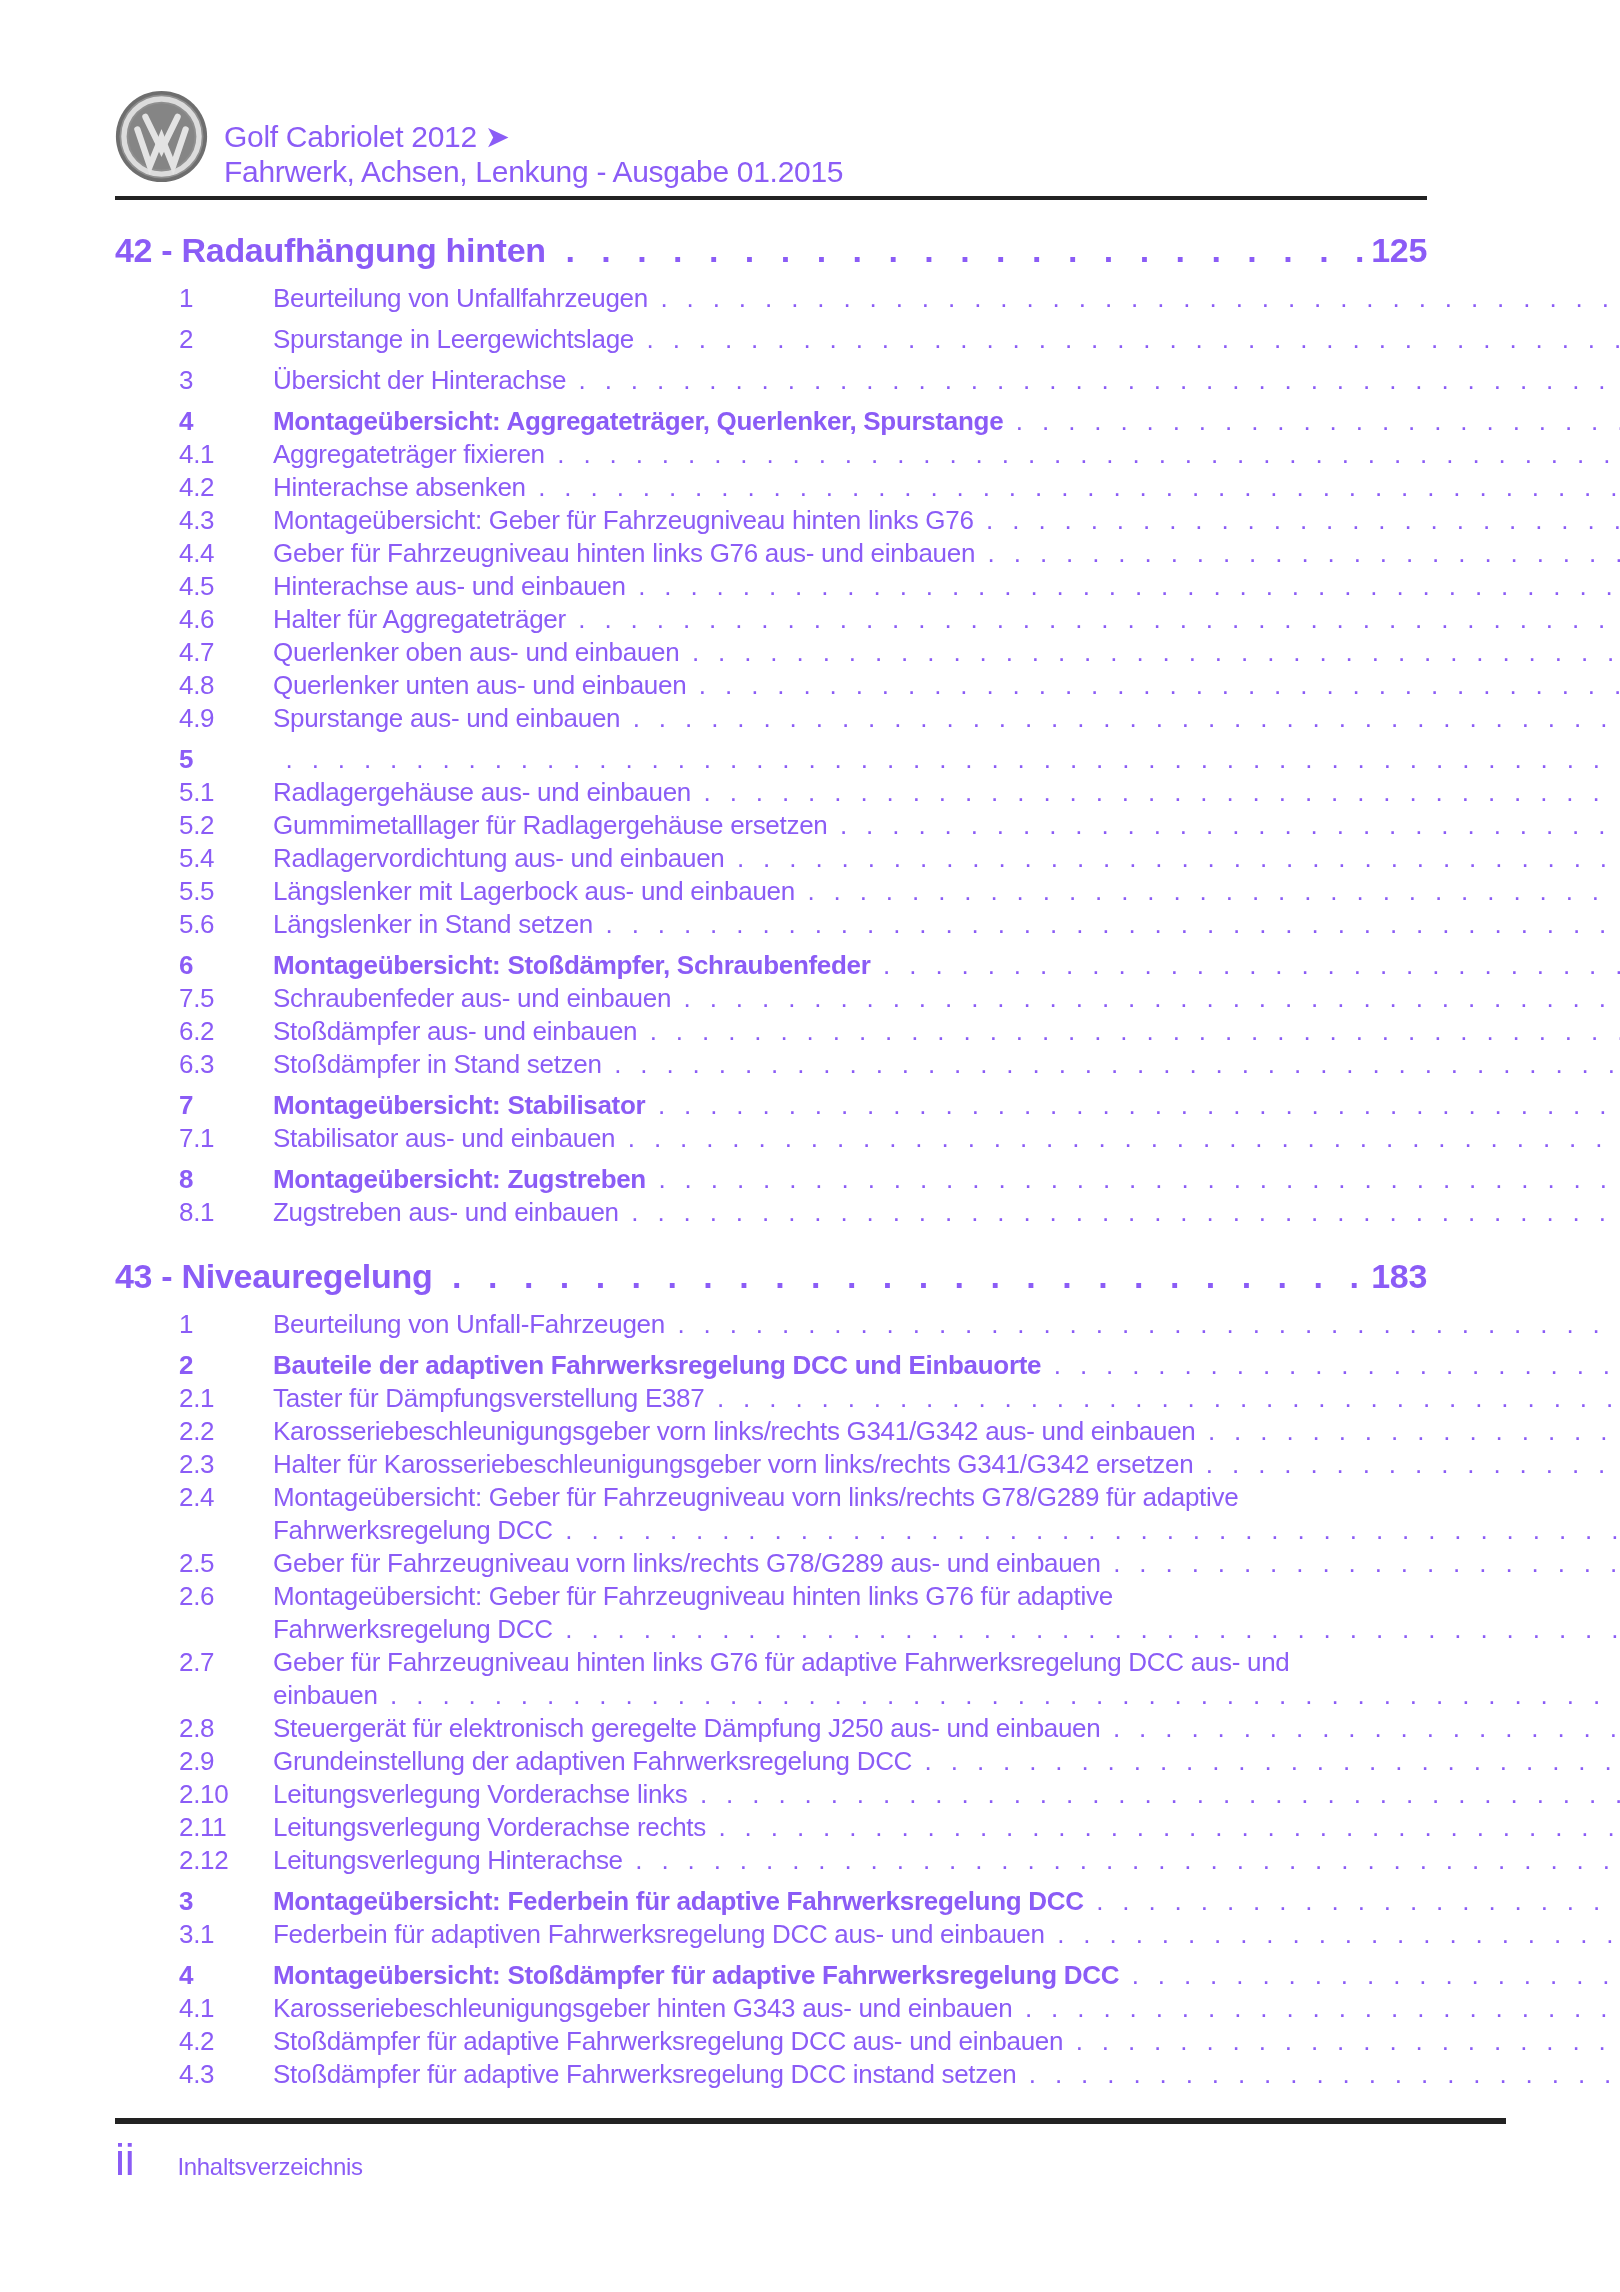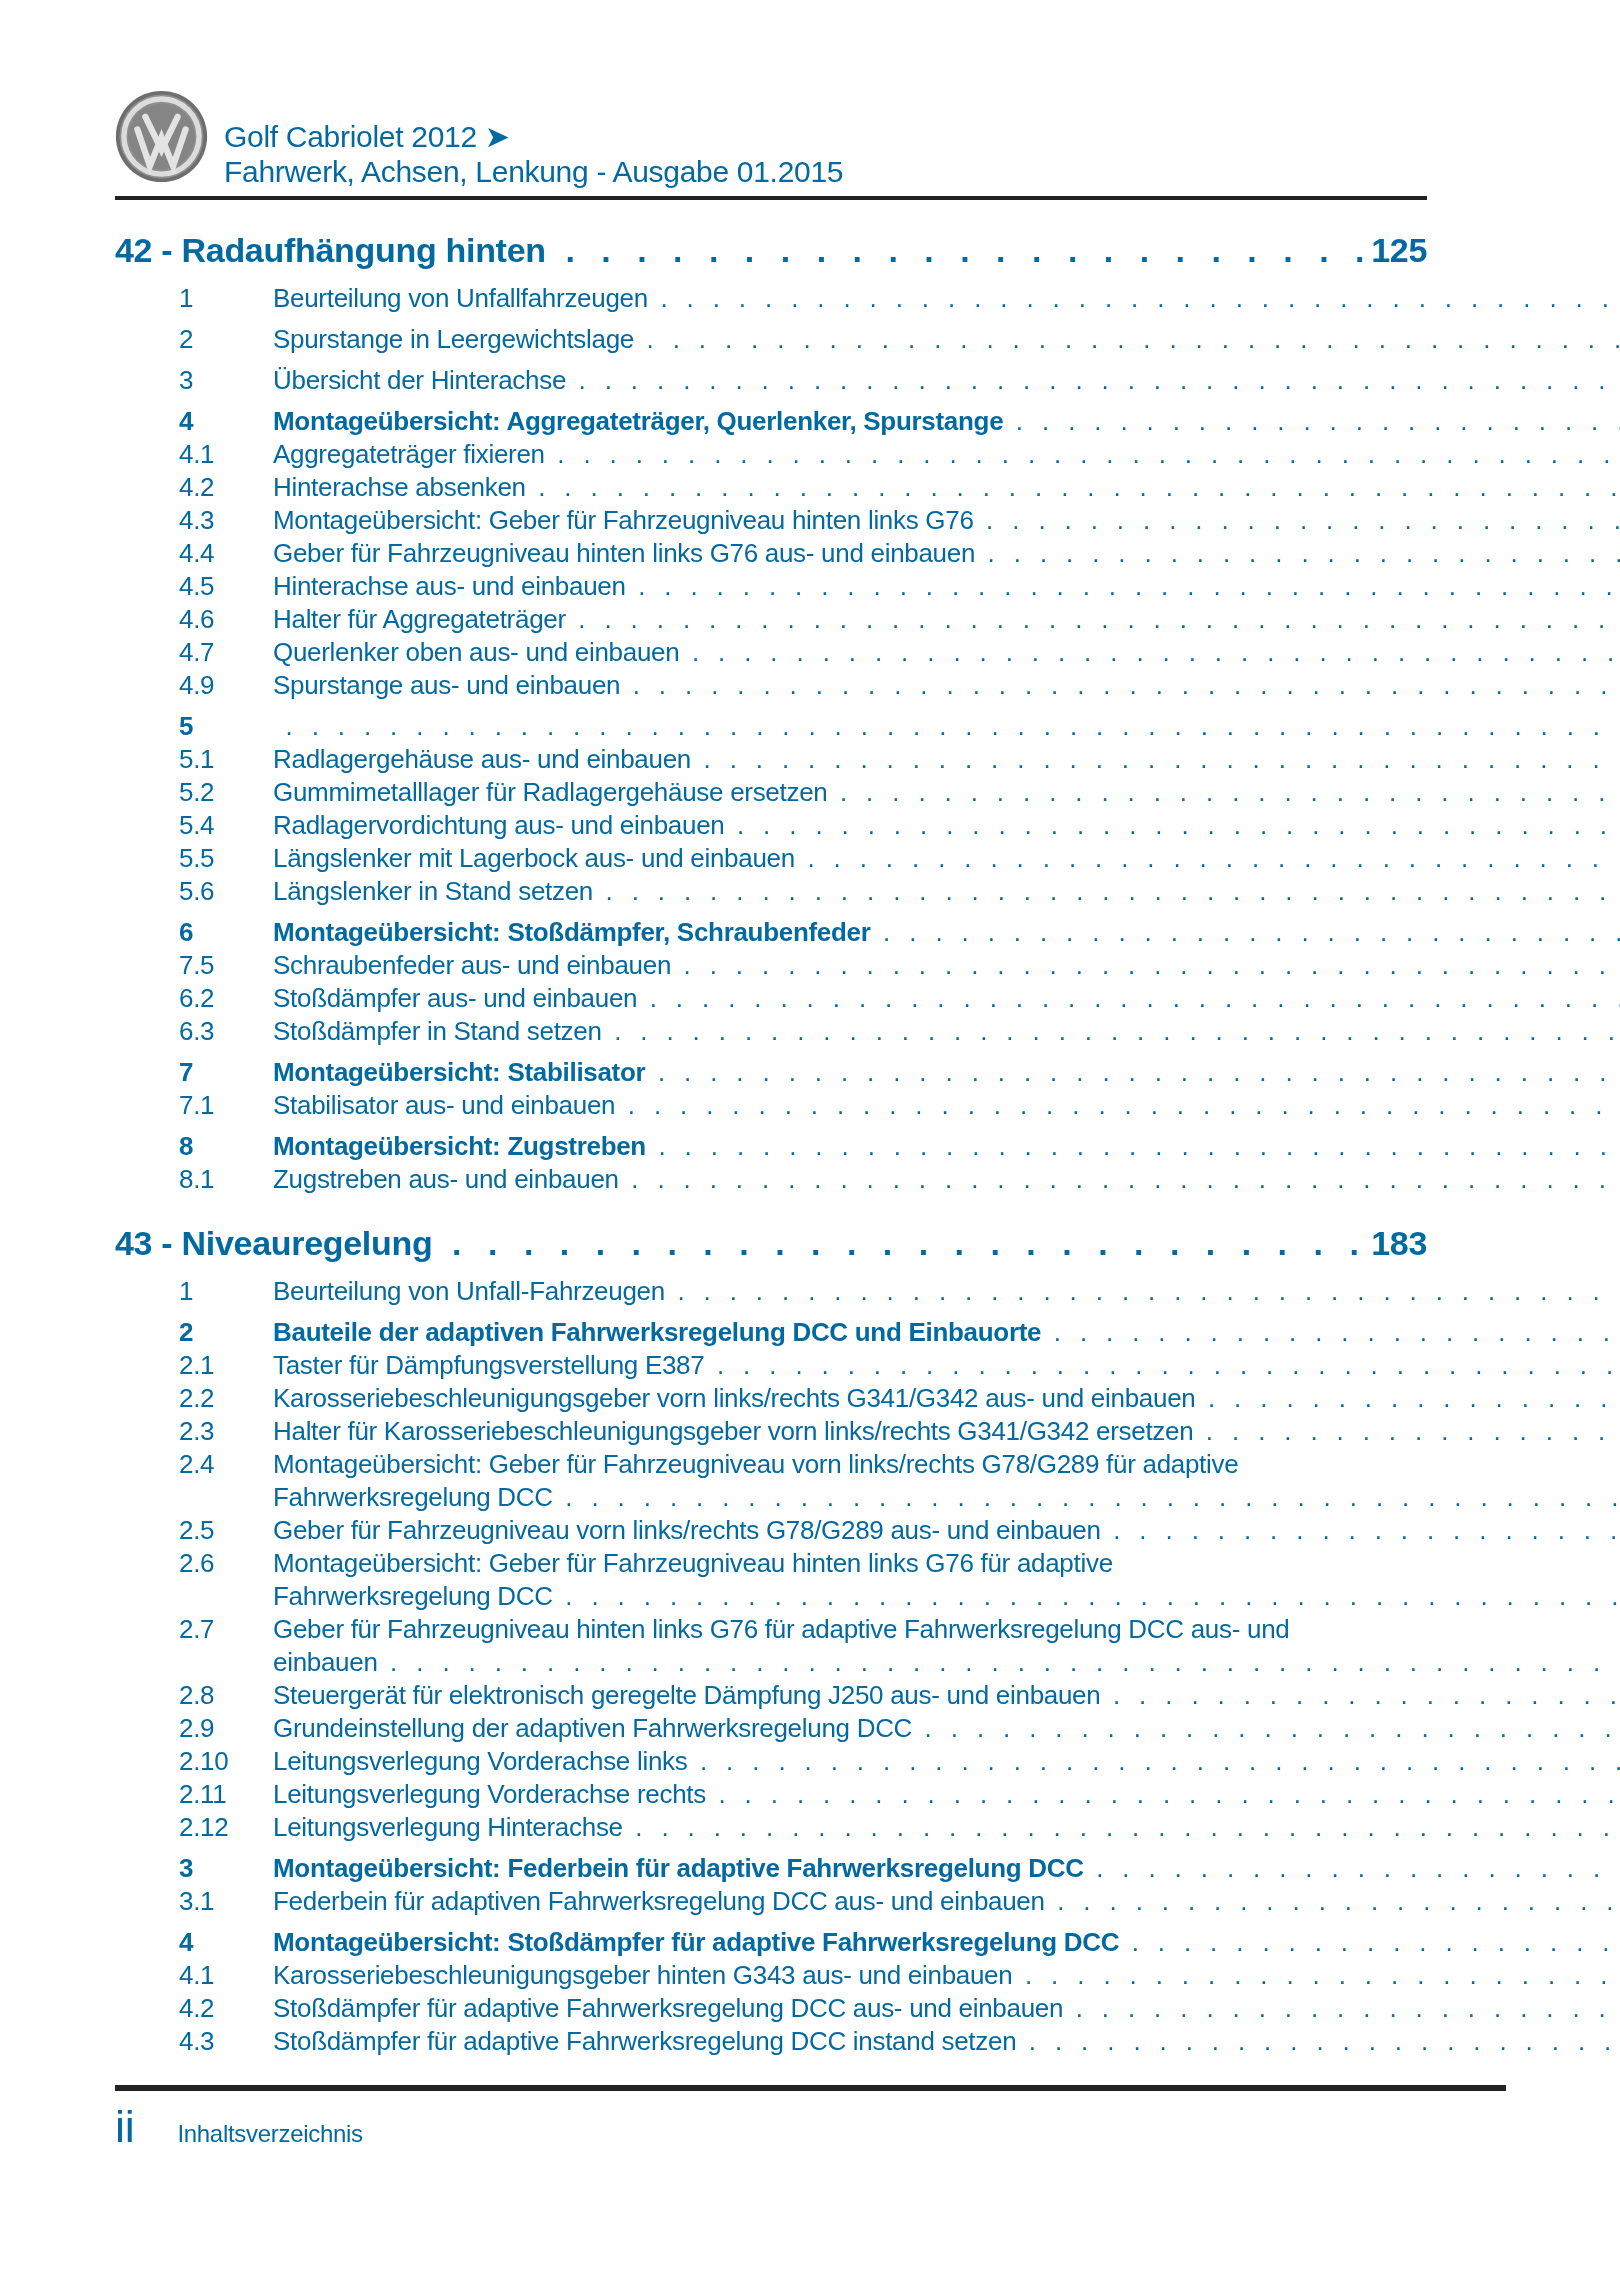--- a/index.html
+++ b/index.html
@@ -1,19 +1,19 @@
 <!DOCTYPE html>
 <html style="font-size:14.3px"><head>
 <meta charset="utf-8">
 <style>
   html,body{margin:0;padding:0;background:#ffffff;}
   .page{
     width:1620px;height:2293px;box-sizing:border-box;position:relative;
     padding:90px 193px 16px 115px;background:#fff;overflow:hidden;
-    font-family:"Liberation Sans", sans-serif;color:#0369a1;
+    font-family:"Liberation Sans", sans-serif;color:#8b5cf6;
     letter-spacing:-0.3px;
   }
   
   .header{display:flex;align-items:flex-start;}
   .logo{width:93px;height:93px;flex:0 0 auto;}
   .header-text{margin-left:16px;padding-top:29px;font-size:30px;line-height:35px;font-weight:400;}
   .header-rule{border-top:4.5px solid #222;margin-top:7.2px;}
   
   .toc{margin-top:30px;}
   .sec-head{display:flex;align-items:baseline;font-size:34px;font-weight:700;line-height:41px;margin-bottom:10.7px;white-space:nowrap;}
@@ -182,20 +182,30 @@
     <span class="enum">4.7</span>
     <span class="econtent">
       <span class="lastline">
         <span class="etitle">Querlenker oben aus- und einbauen</span>
         <span class="leader"></span>
 
       </span>
     </span>
   </div>
 
+  <div class="row">
+    <span class="enum">4.8</span>
+    <span class="econtent">
+      <span class="lastline">
+        <span class="etitle">Querlenker unten aus- und einbauen</span>
+        <span class="leader"></span>
+
+      </span>
+    </span>
+  </div>
 
   <div class="row">
     <span class="enum">4.9</span>
     <span class="econtent">
       <span class="lastline">
         <span class="etitle">Spurstange aus- und einbauen</span>
         <span class="leader"></span>
 
       </span>
     </span>

